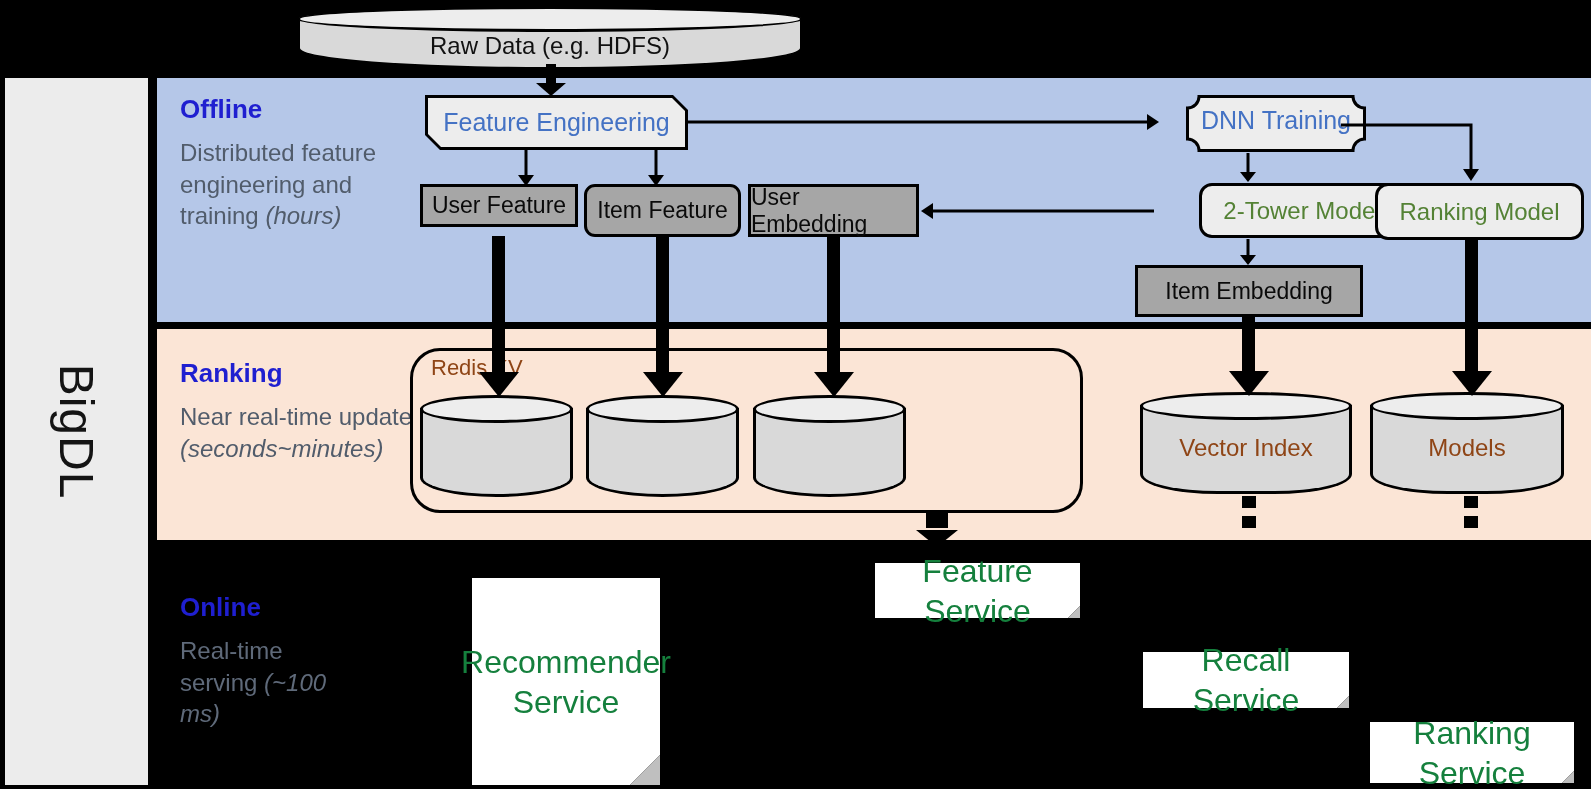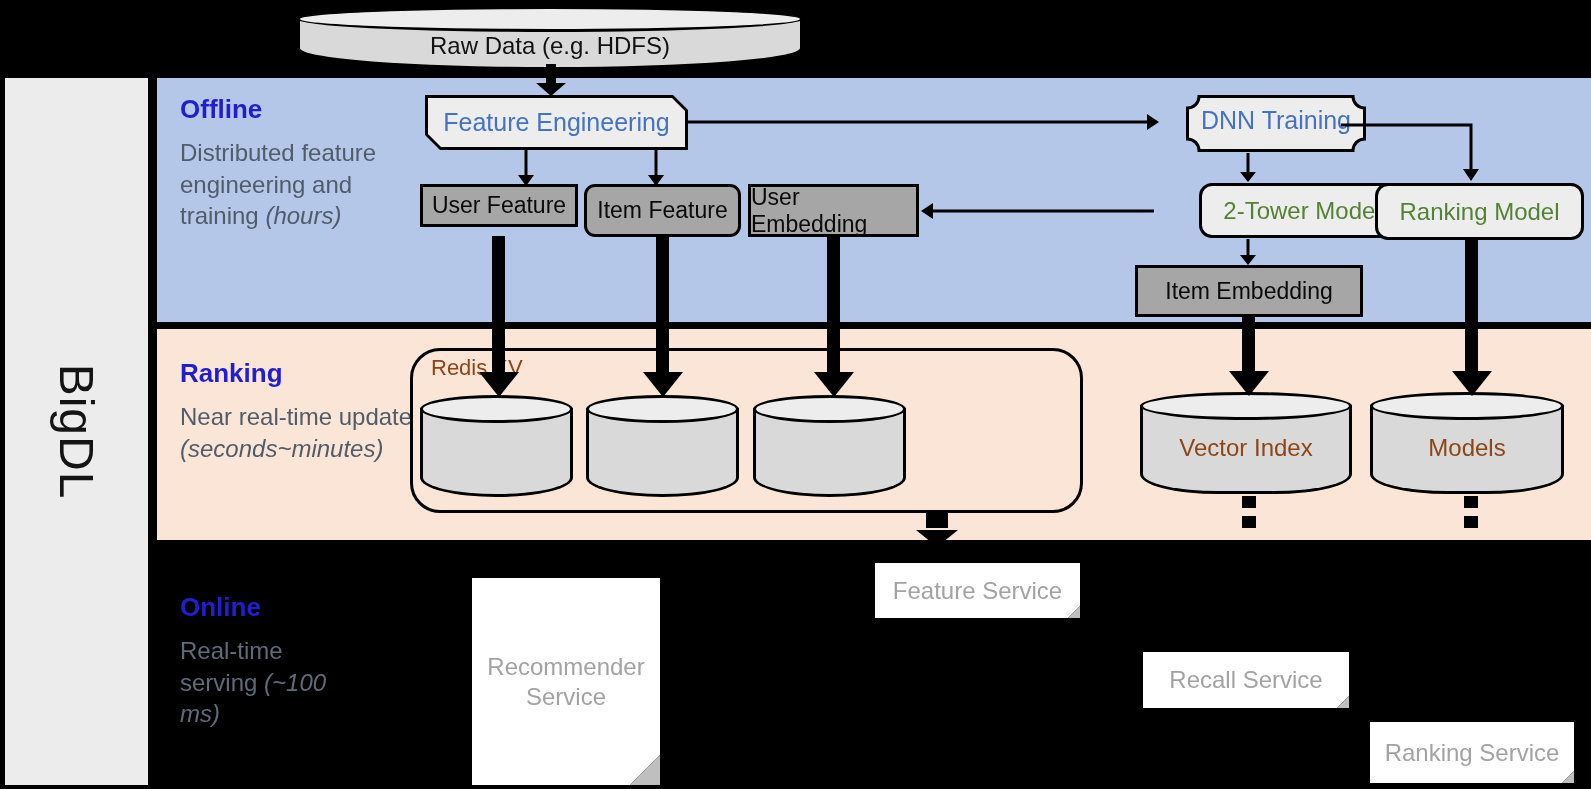--- a/index.html
+++ b/index.html
@@ -53,21 +53,21 @@
   .redisbox{position:absolute;left:410px;top:348px;width:673px;height:165px;border:3px solid #000;
         border-radius:30px;box-sizing:border-box;}
   .redisbox .rlbl{position:absolute;left:18px;top:4px;font-size:22px;color:#8f4516;}
 
   
   .doc{position:absolute;}
   .doc .paper{position:absolute;inset:0;background:#fff;}
   .doc .fold{position:absolute;right:0;bottom:0;background:#bfbfbf;
         clip-path:polygon(0 100%,100% 0,100% 100%);}
   .doc .dlbl{position:absolute;inset:0;display:flex;align-items:center;justify-content:center;
-        text-align:center;font-size:24px;color:#a3a3a3;line-height:1.25;padding:0 14px;box-sizing:border-box;}
+        text-align:center;font-size:32px;color:#15803d;line-height:1.25;padding:0 14px;box-sizing:border-box;}
   .cut30{clip-path:polygon(0 0,100% 0,100% calc(100% - 30px),calc(100% - 30px) 100%,0 100%);}
   .cut12{clip-path:polygon(0 0,100% 0,100% calc(100% - 12px),calc(100% - 12px) 100%,0 100%);}
 
   .overlay{position:absolute;left:0;top:0;z-index:6;pointer-events:none;}
   .lvl{z-index:3;} .lvl2{z-index:4;}
 </style>
 </head>
 <body>
 
 <div class="canvas">

